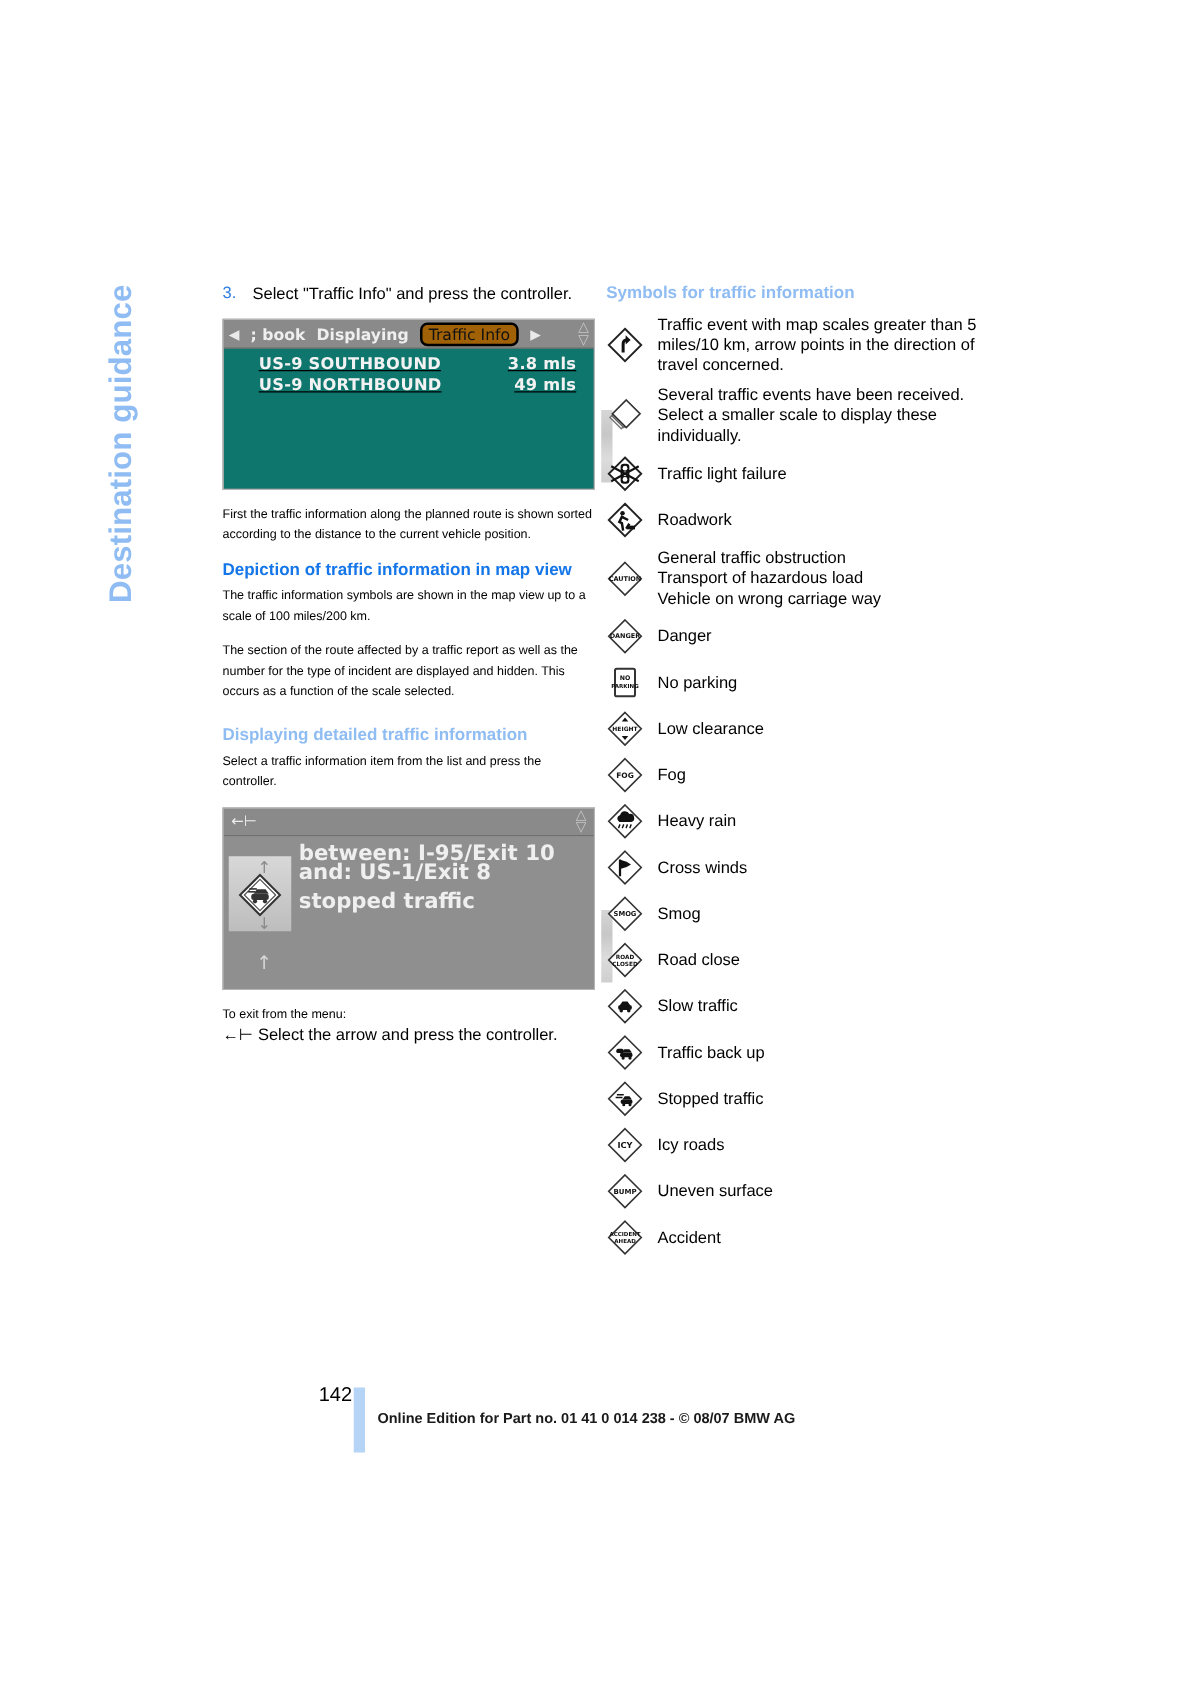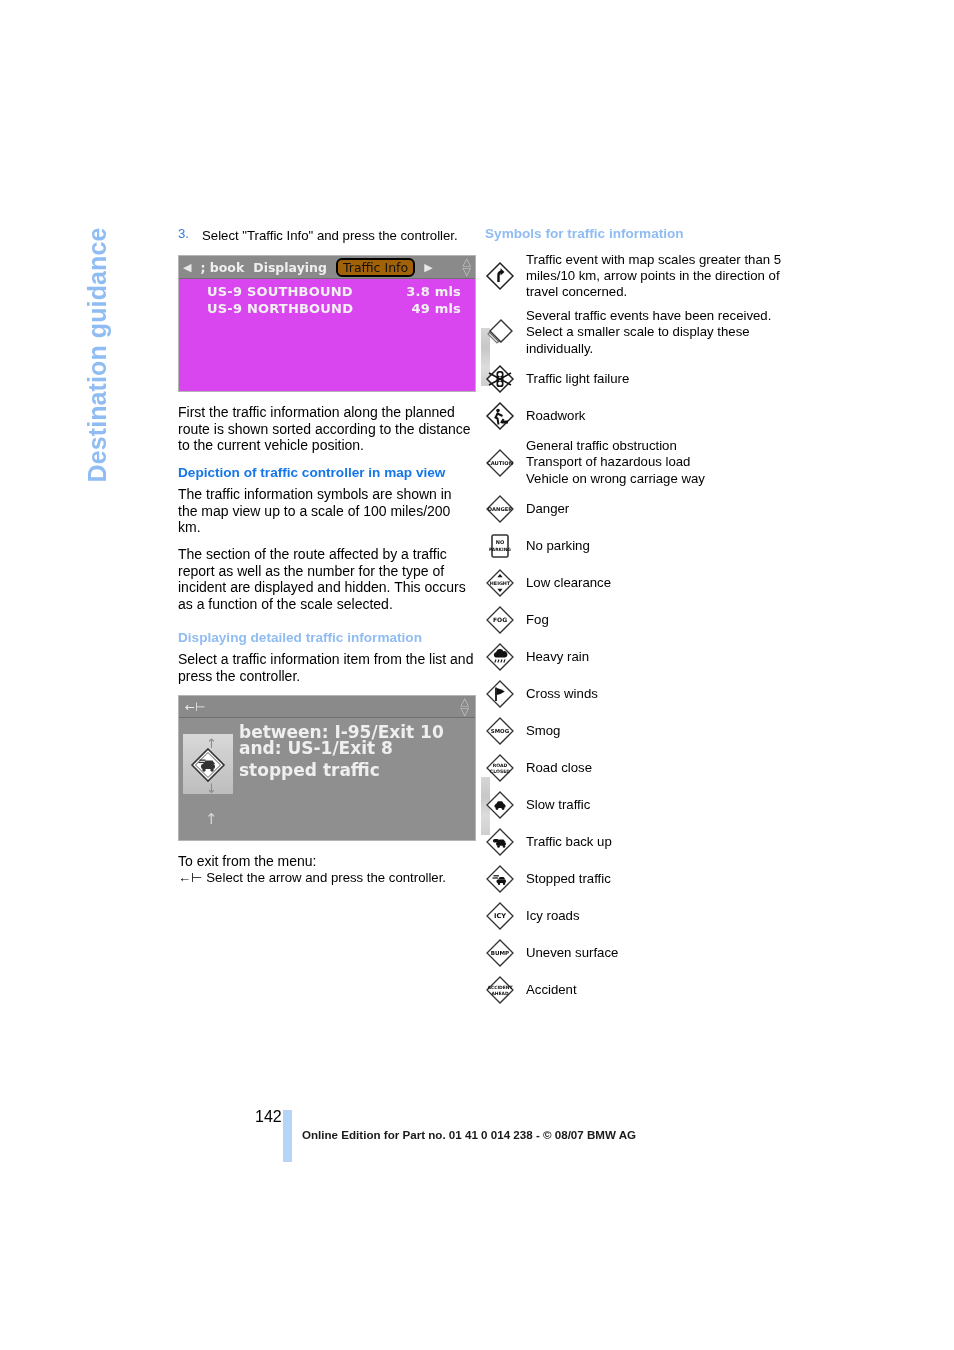--- a/index.html
+++ b/index.html
@@ -20,21 +20,21 @@
     transform:rotate(-90deg); transform-origin:center center;
     color:#8fbcf2; font-size:25px; font-weight:bold;
     letter-spacing:.1px; white-space:nowrap;
     text-align:center;
   }
 
   
   .col-left { position:absolute; left:178px; top:226px; width:296px; }
   .col-right{ position:absolute; left:485px; top:226px; width:300px; }
 
-  p, .txt { font-size:14px; line-height:16.4px; margin:0 0 11px 0; }
+  p, .txt { font-size:10px; line-height:16.4px; margin:0 0 11px 0; }
 
   h2.head{
     font-size:13.6px; font-weight:bold; line-height:16.5px;
     margin:0 0 5px 0;
   }
   h2.head.strong{ color:#1476e8; }
   h2.head.light { color:#8fbcf2; }
 
   
   .step{ position:relative; padding-left:24px; margin-bottom:11px; }
@@ -67,21 +67,21 @@
     padding:0 4px; color:#ffffff; font-size:12.5px; font-weight:bold;
   }
   .navbar .arrow-l,.navbar .arrow-r{ font-size:11px; color:#e9e9e9; }
   .navbar .crumb{ color:#efefef; }
   .navbar .sel{
     background:#a16207; color:#111; border:2px solid #000;
     border-radius:6px; padding:0px 5px; font-weight:normal;
   }
   .navbar .scroll{ margin-left:auto; color:#c9c9c9; font-size:11px; line-height:10px; text-align:center; }
 
-  .listbody{ height:108px; background:#d946ef; padding-top:4px; }
+  .listbody{ height:108px; background:#0f766e; padding-top:4px;text-decoration:underline; }
   .lrow{
     display:flex; justify-content:space-between;
     padding:1px 14px 1px 28px; color:#f2f2f2;
     font-size:13px; font-weight:bold; letter-spacing:.2px;
   }
 
   
   .shot2 .topbar{
     height:21px; background:#8a8a8a; border-bottom:1px solid #6f6f6f;
     display:flex; align-items:center; padding:0 6px; color:#ececec;
@@ -156,21 +156,21 @@
             <span>US-9 NORTHBOUND</span>
             <span>49 mls</span>
           </div>
         </div>
       </div>
       <div class="fig-id"></div>
     </div>
 
     <p>First the traffic information along the planned route is shown sorted according to the distance to the current vehicle position.</p>
 
-    <h2 class="head strong">Depiction of traffic controller in map view</h2>
+    <h2 class="head strong">Depiction of traffic information in map view</h2>
     <p>The traffic information symbols are shown in the map view up to a scale of 100 miles/200 km.</p>
     <p>The section of the route affected by a traffic report as well as the number for the type of incident are displayed and hidden. This occurs as a function of the scale selected.</p>
 
     <h2 class="head light" style="margin-top:18px;">Displaying detailed traffic information</h2>
     <p>Select a traffic information item from the list and press the controller.</p>
 
     <div class="figwrap">
       <div class="shot shot2">
         <div class="topbar">
           <span class="back">←⊢</span>

